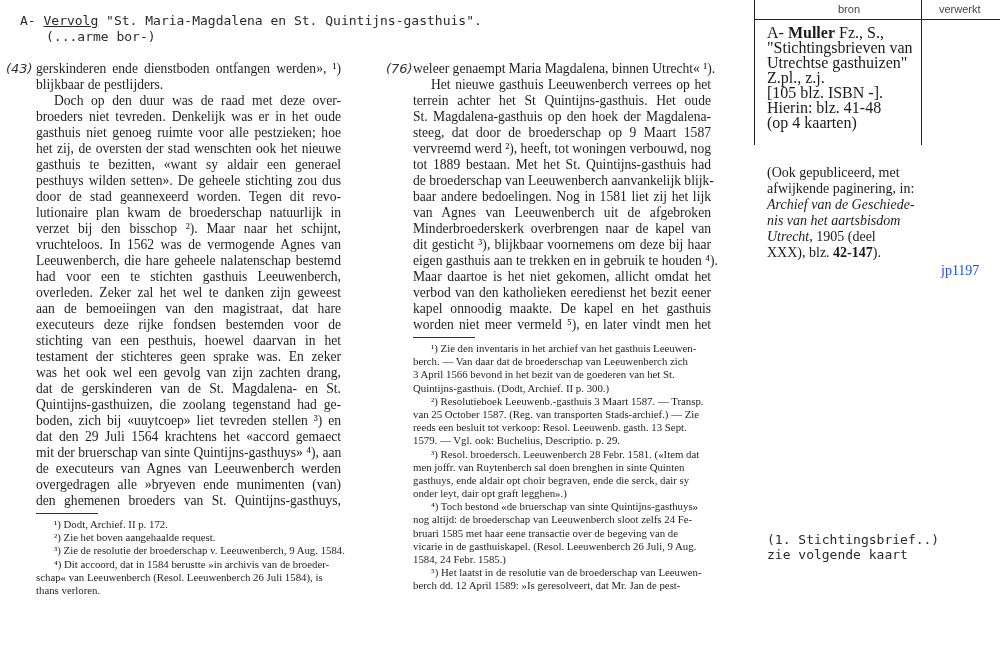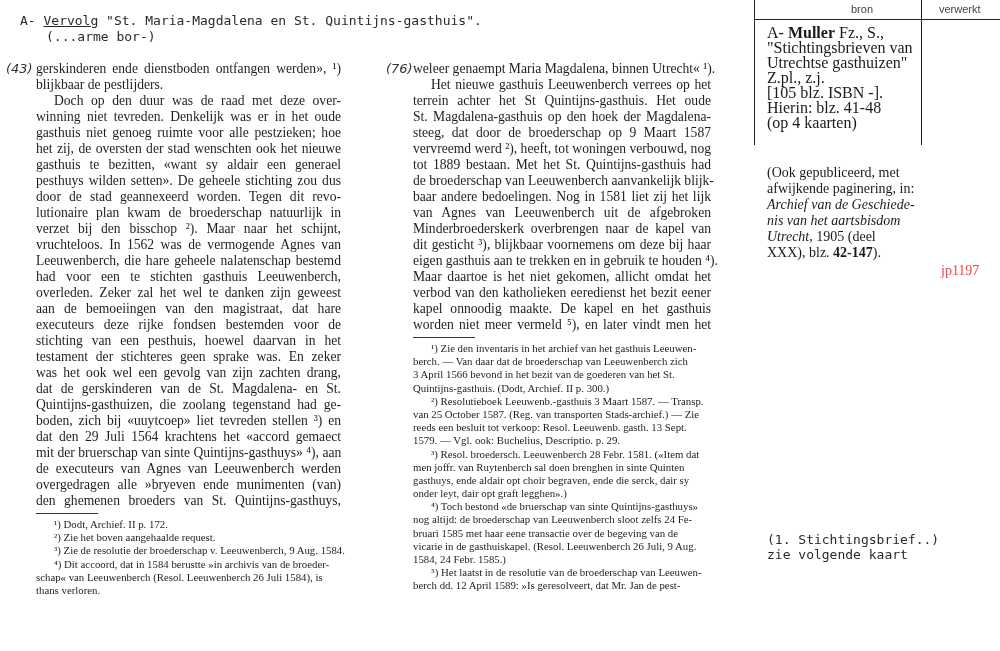--- a/index.html
+++ b/index.html
@@ -24,44 +24,44 @@
     .notes { font-size: 10.8px; line-height: 13.2px; }
     .notes .line { height: 13.2px; white-space: nowrap; display:block; }
     .rule { width: 62px; height: 1px; background: #333; margin: 4px 0 4px 0; }
 
     
     .tbl { position: absolute; left: 754px; top: 0; width: 246px; height: 150px; }
     .tbl .vline1 { position: absolute; left: 0; top: 0; width: 1px; height: 145px; background: #222; }
     .tbl .vline2 { position: absolute; left: 167px; top: 0; width: 1px; height: 145px; background: #222; }
     .tbl .hline { position: absolute; left: 0; top: 19px; width: 246px; height: 1px; background: #222; }
     .tbl .th { position: absolute; top: 3px; font-family: "Liberation Sans", "DejaVu Sans", sans-serif; font-size: 11px; color: #444; }
-    .tbl .th.bron { left: 81px; padding-left: 16px; }
+    .tbl .th.bron { left: 68px; padding-left: 16px; }
     .tbl .th.verwerkt { left: 185px; }
     .src { position: absolute; left: 767px; top: 25px; font-family: "Liberation Serif", serif; font-size: 16px; line-height: 15px; color: #1a1a1a; }
     .src .line { height: 15px; display: block; white-space: nowrap; }
     .pub { position: absolute; left: 767px; top: 165px; font-family: "Liberation Serif", serif; font-size: 14px; line-height: 15.6px; color: #1a1a1a; }
     .pub .line { display: block; white-space: nowrap; }
-    .code { position: absolute; left: 941px; top: 263px; font-family: "Liberation Serif", serif; font-size: 14px; color: #ef4444; }
+    .code { position: absolute; left: 941px; top: 263px; font-family: "Liberation Serif", serif; font-size: 14px; color: #1d4ed8; }
     .note-typed { position: absolute; left: 767px; top: 532px; line-height: 15px; white-space: pre; }
     b { font-weight: bold; }
     i { font-style: italic; }
   </style>
 </head>
 <body>
 
 <div class="header typed"><span>A-</span> <span class="u">Vervolg</span><span> "St. Maria-Magdalena en St. Quintijns-gasthuis".</span></div>
 <div class="header-sub typed">(...arme bor-)</div>
 
 <div class="page-num" style="left:6px; top:61px;">(43)</div>
 <div class="col" id="col-left">
   <div class="body-text" id="left-lines">
       <span class="line">gerskinderen ende dienstboden ontfangen werden», ¹)</span>
       <span class="line" style="text-align-last: left;">blijkbaar de pestlijders.</span>
       <span class="line indent">Doch op den duur was de raad met deze over-</span>
-      <span class="line">winning niet tevreden. Denkelijk was er in het oude</span>
+      <span class="line">broeders niet tevreden. Denkelijk was er in het oude</span>
       <span class="line">gasthuis niet genoeg ruimte voor alle pestzieken; hoe</span>
       <span class="line">het zij, de oversten der stad wenschten ook het nieuwe</span>
       <span class="line">gasthuis te bezitten, «want sy aldair een generael</span>
       <span class="line">pesthuys wilden setten». De geheele stichting zou dus</span>
       <span class="line">door de stad geannexeerd worden. Tegen dit revo-</span>
       <span class="line">lutionaire plan kwam de broederschap natuurlijk in</span>
       <span class="line">verzet bij den bisschop ²). Maar naar het schijnt,</span>
       <span class="line">vruchteloos. In 1562 was de vermogende Agnes van</span>
       <span class="line">Leeuwenberch, die hare geheele nalatenschap bestemd</span>
       <span class="line">had voor een te stichten gasthuis Leeuwenberch,</span>

